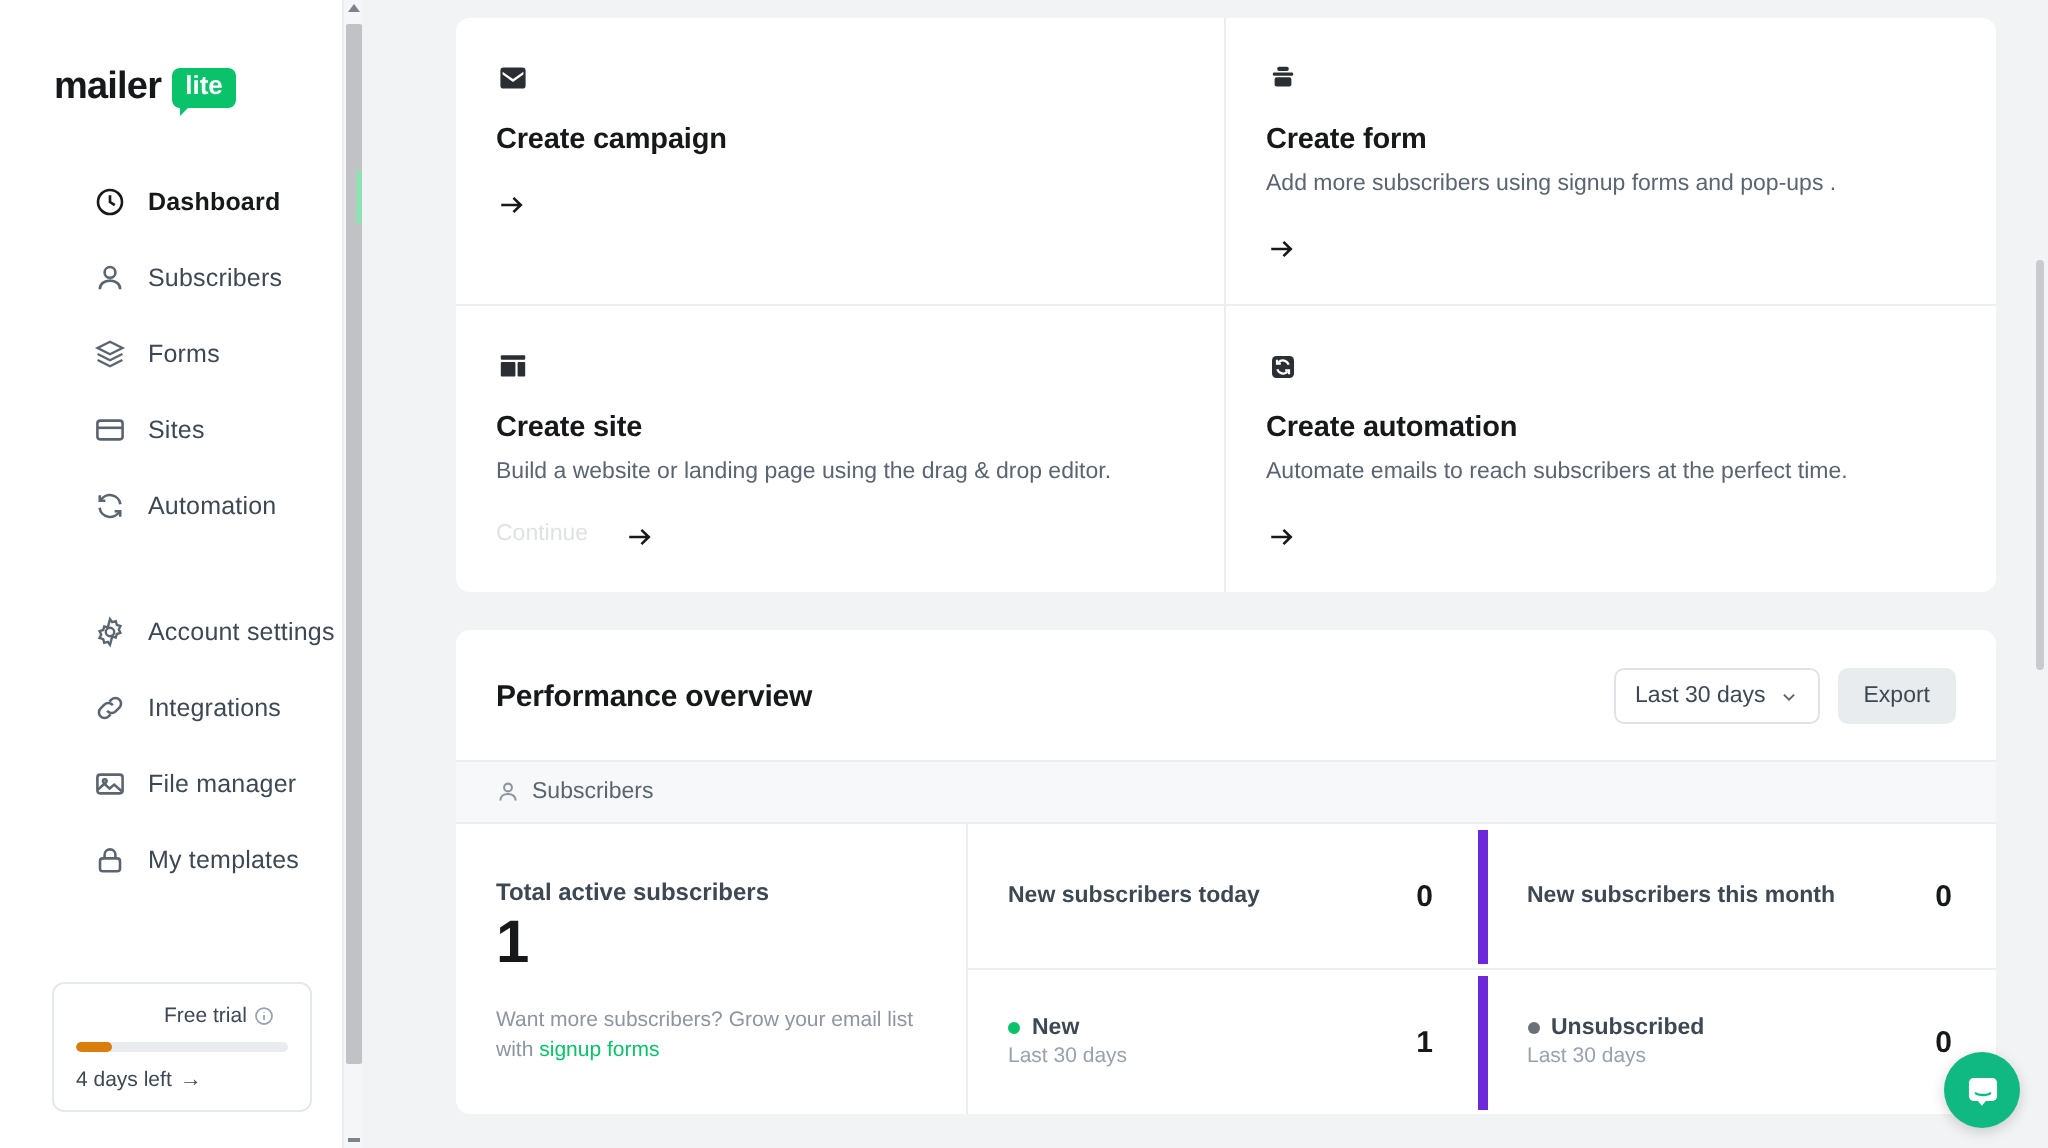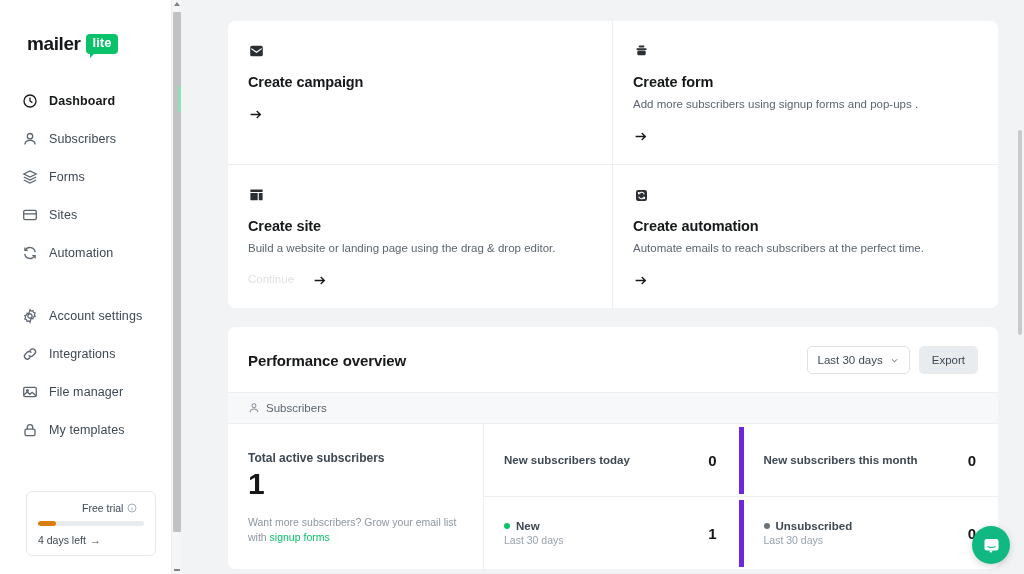--- a/index.html
+++ b/index.html
@@ -39,21 +39,21 @@
     line-height: 1.1;
   }
   .logo-badge:after {
     content: "";
     position: absolute;
     left: 4px; bottom: -4px;
     border-left: 5px solid #09c269;
     border-bottom: 5px solid transparent;
   }
 
-  .nav { margin-top: 20px; }
+  .nav { margin-top: 20px; padding-left: 25px; }
   .nav-item {
     display: flex; align-items: center;
     height: 38px;
     padding-left: 22px;
     gap: 11px;
     cursor: pointer;
     position: relative;
   }
   .nav-item .ico { width: 16px; height: 16px; display: block; color: #5b6570; flex: 0 0 16px; }
   .nav-item .ico svg { width: 16px; height: 16px; display: block; }
@@ -124,21 +124,21 @@
     width: 8px; height: 520px;
     background: #c0c2c5;
     border-radius: 1px;
   }
 
   
   .main {
     flex: 1;
     height: 574px;
     background: #f1f3f5;
-    padding: 21px 26px 0 47px;
+    padding: 9px 26px 0 47px;
     position: relative;
     overflow: hidden;
   }
 
   .cards {
     background: #ffffff;
     border-radius: 7px;
     display: grid;
     grid-template-columns: 1fr 1fr;
   }

